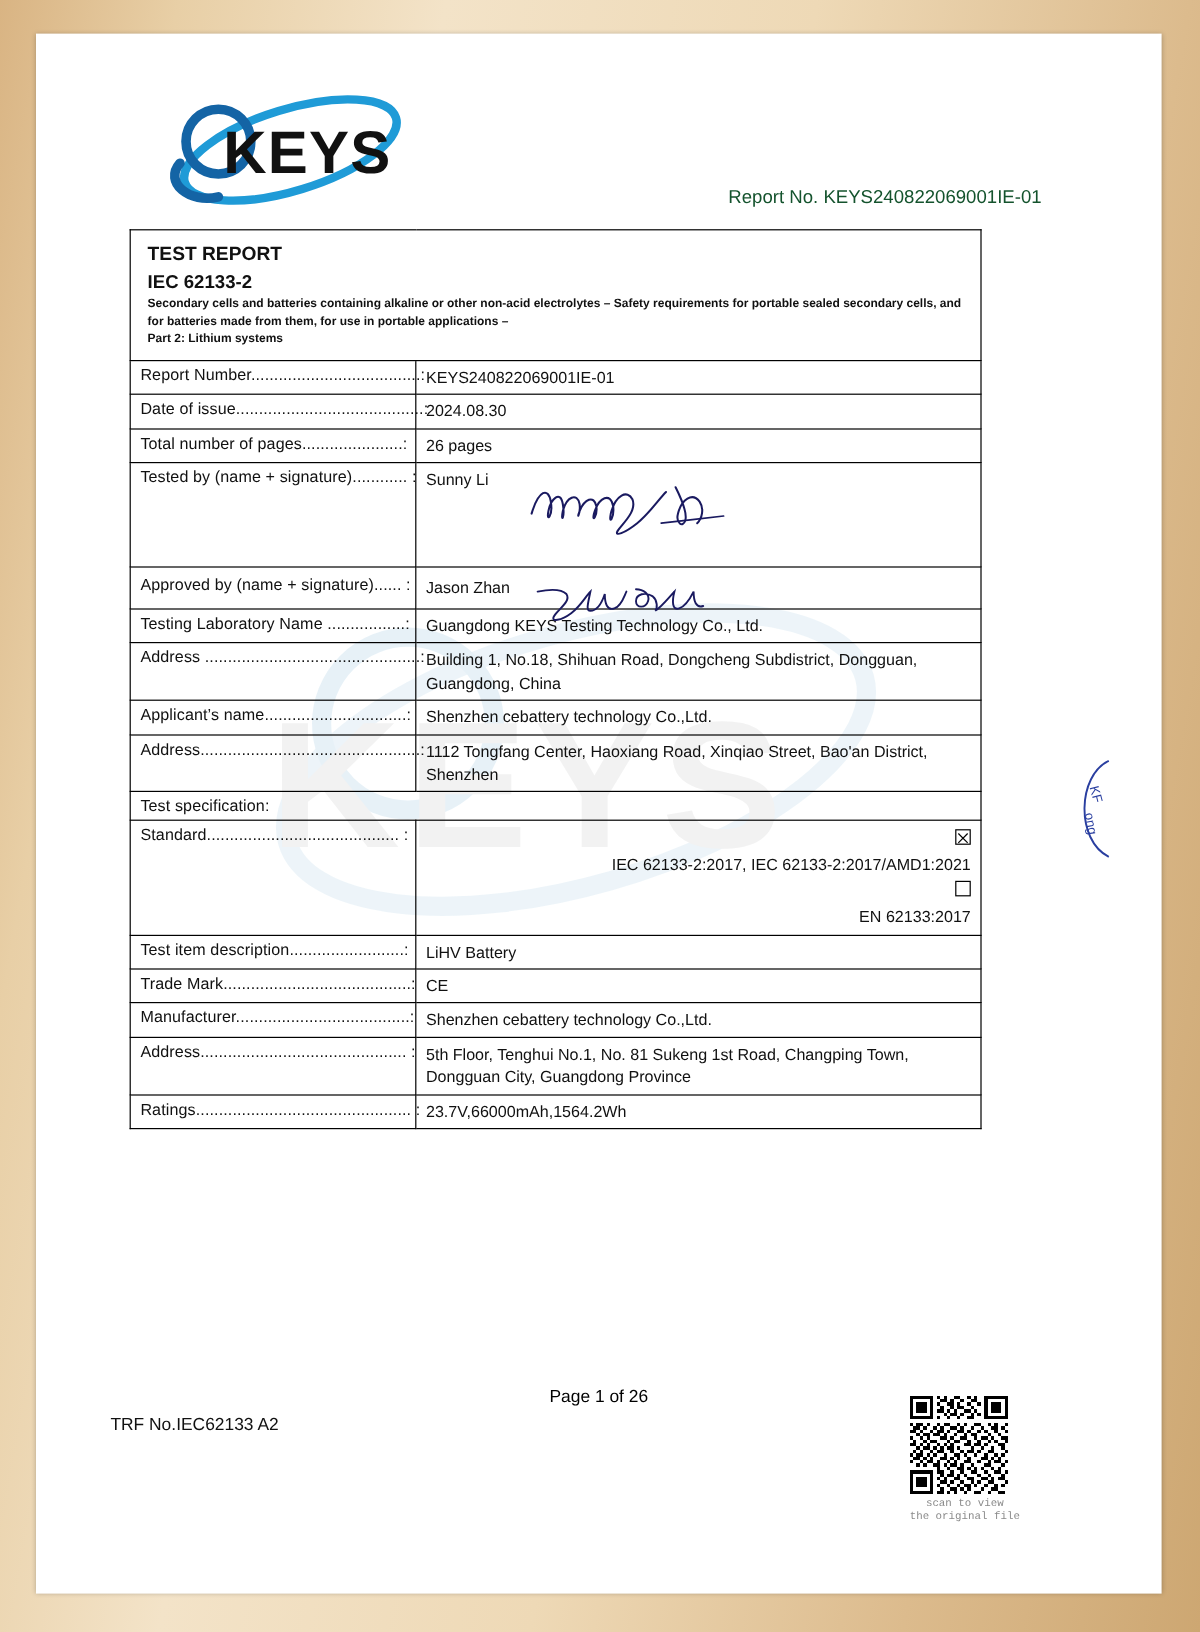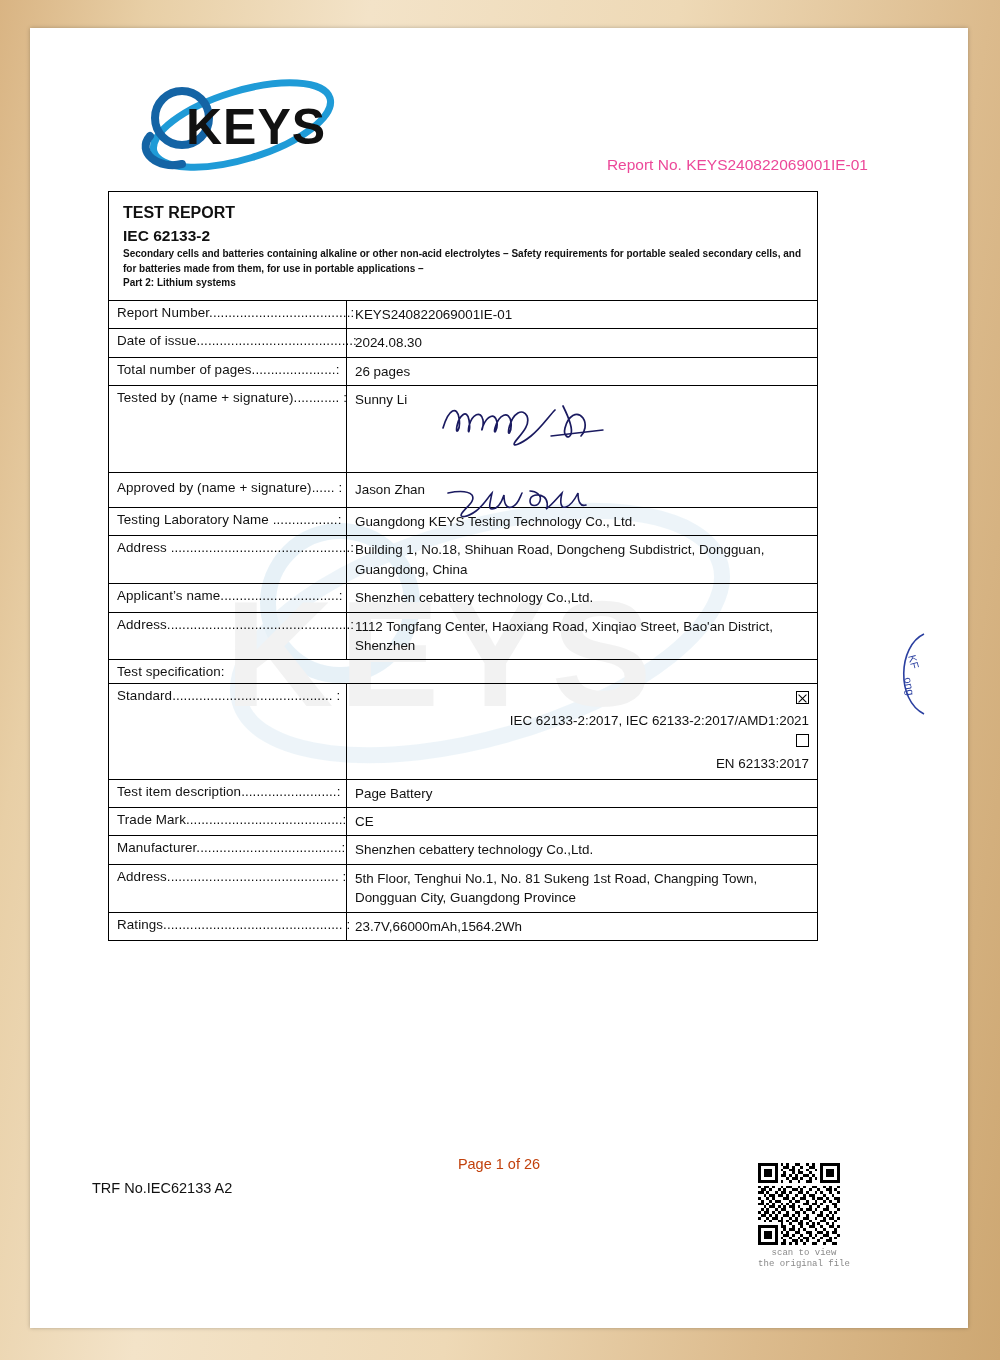--- a/index.html
+++ b/index.html
@@ -63,21 +63,21 @@
     left: 100px;
     top: 50px;
     width: 230px;
     height: 100px;
   }
   .report-no {
     position: absolute;
     right: 100px;
     top: 128px;
     font-size: 15.5px;
-    color: #ec4899;
+    color: #14532d;
     white-space: nowrap;
   }
 
   table.main {
     position: absolute;
     left: 78px;
     top: 163px;
     width: 710px;
     border-collapse: collapse;
     table-layout: fixed;
@@ -137,21 +137,21 @@
   .cbox.checked::before { transform: rotate(45deg); }
   .cbox.checked::after { transform: rotate(-45deg); }
 
   .page-num {
     position: absolute;
     left: 0;
     right: 0;
     top: 1128px;
     text-align: center;
     font-size: 14.5px;
-    color: #c2410c;
+    color: #000000;
   }
   .trf {
     position: absolute;
     left: 62px;
     top: 1152px;
     font-size: 14.5px;
     color: #111;
   }
   .qr-wrap {
     position: absolute;
@@ -289,21 +289,21 @@
           </div>
           <div class="checkline">
             <span class="cbox"></span>
             <span>EN 62133:2017</span>
           </div>
         </td>
       </tr>
 
       <tr>
         <td class="lbl">Test item description.........................:</td>
-        <td class="val">Page Battery</td>
+        <td class="val">LiHV Battery</td>
       </tr>
       <tr>
         <td class="lbl">Trade Mark.........................................:</td>
         <td class="val">CE</td>
       </tr>
       <tr>
         <td class="lbl">Manufacturer......................................:</td>
         <td class="val">Shenzhen cebattery technology Co.,Ltd.</td>
       </tr>
       <tr>

